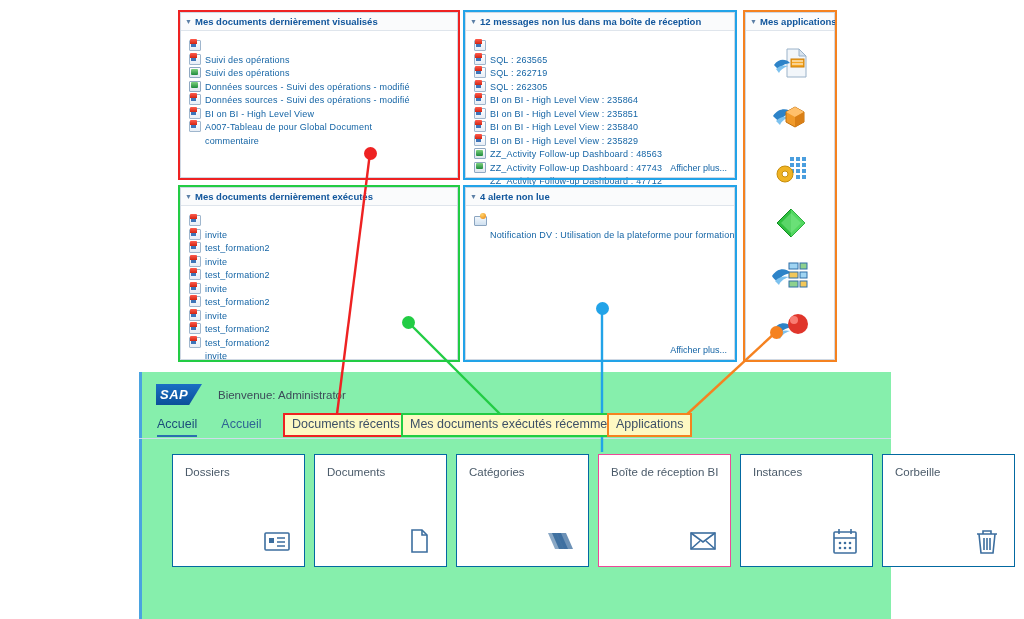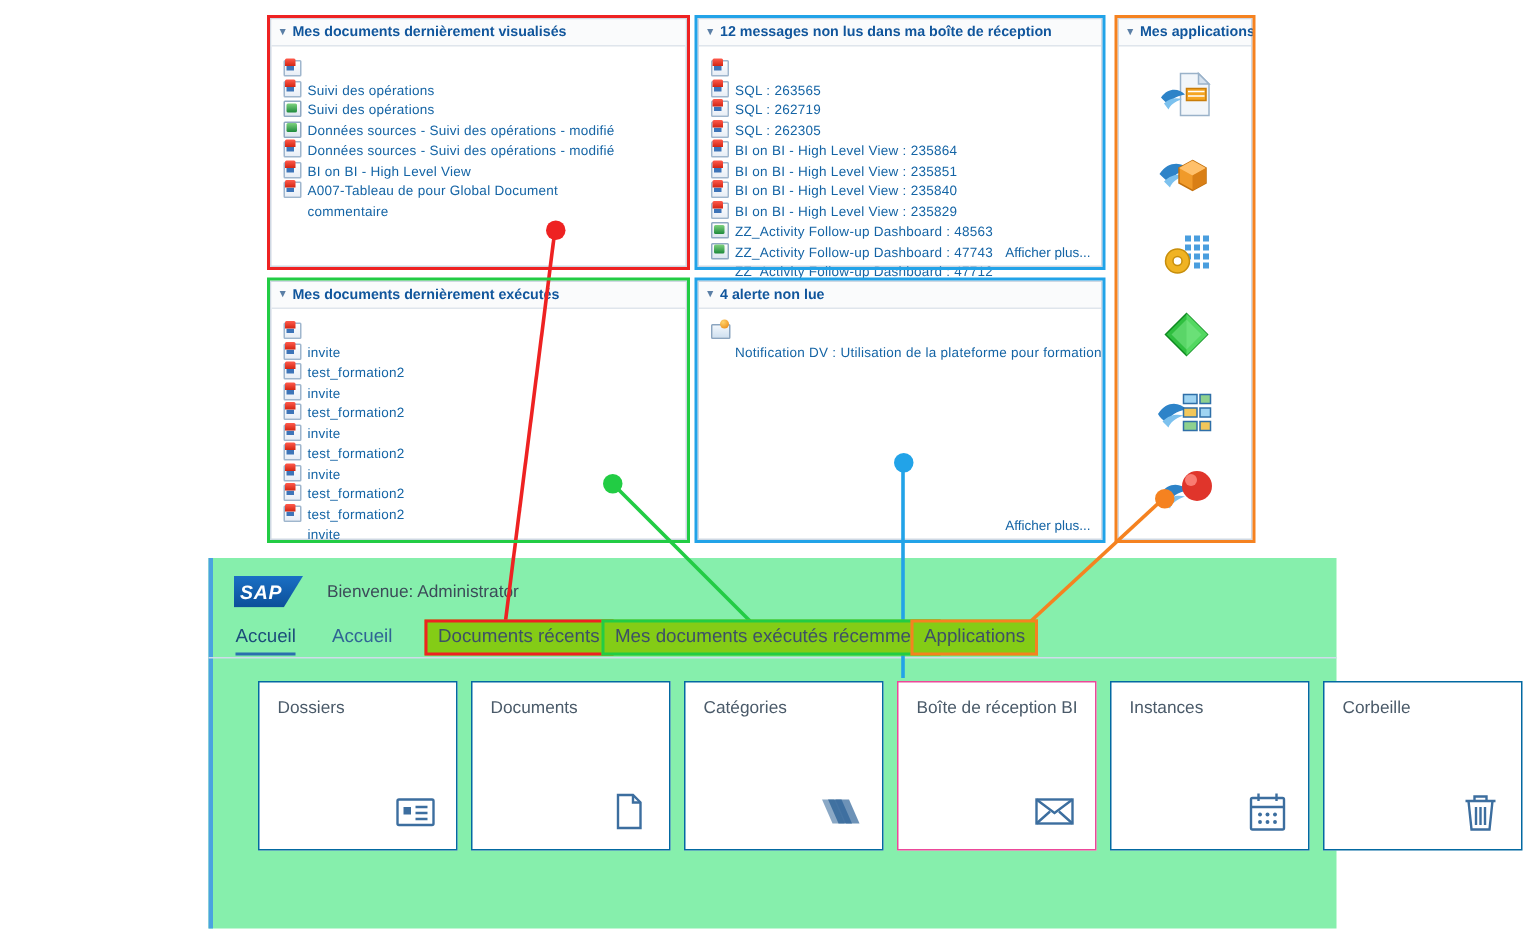--- a/index.html
+++ b/index.html
@@ -108,21 +108,21 @@
   .tile .t-lbl{
     position:absolute;left:12px;top:10px;right:8px;font-size:11.5px;color:#4a5a69;
     line-height:14px;
   }
   .tile .t-ic{position:absolute;right:12px;bottom:10px;width:30px;height:30px;color:#3c6e9f;}
 
   
   .annot-box{position:absolute;box-sizing:border-box;background:transparent;pointer-events:none;}
   .dot{position:absolute;width:13px;height:13px;border-radius:50%;}
   .cal-lbl{
-    position:absolute;box-sizing:border-box;border:2px solid;background:#84cc16;
+    position:absolute;box-sizing:border-box;border:2px solid;background:#fef9c3;
     font-size:12.5px;color:#3d5066;padding:2px 7px 3px 7px;white-space:nowrap;line-height:15px;text-align:right;
   }
   svg.conn{position:absolute;left:0;top:0;width:1024px;height:619px;pointer-events:none;}
 </style>
 </head>
 <body>
 
 <div class="panel" id="p-recent-viewed" style="left:180px;top:12px;width:278px;height:166px;">
   <div class="panel-head">
     <span class="caret">▼</span><span>Mes documents dernièrement visualisés</span>

